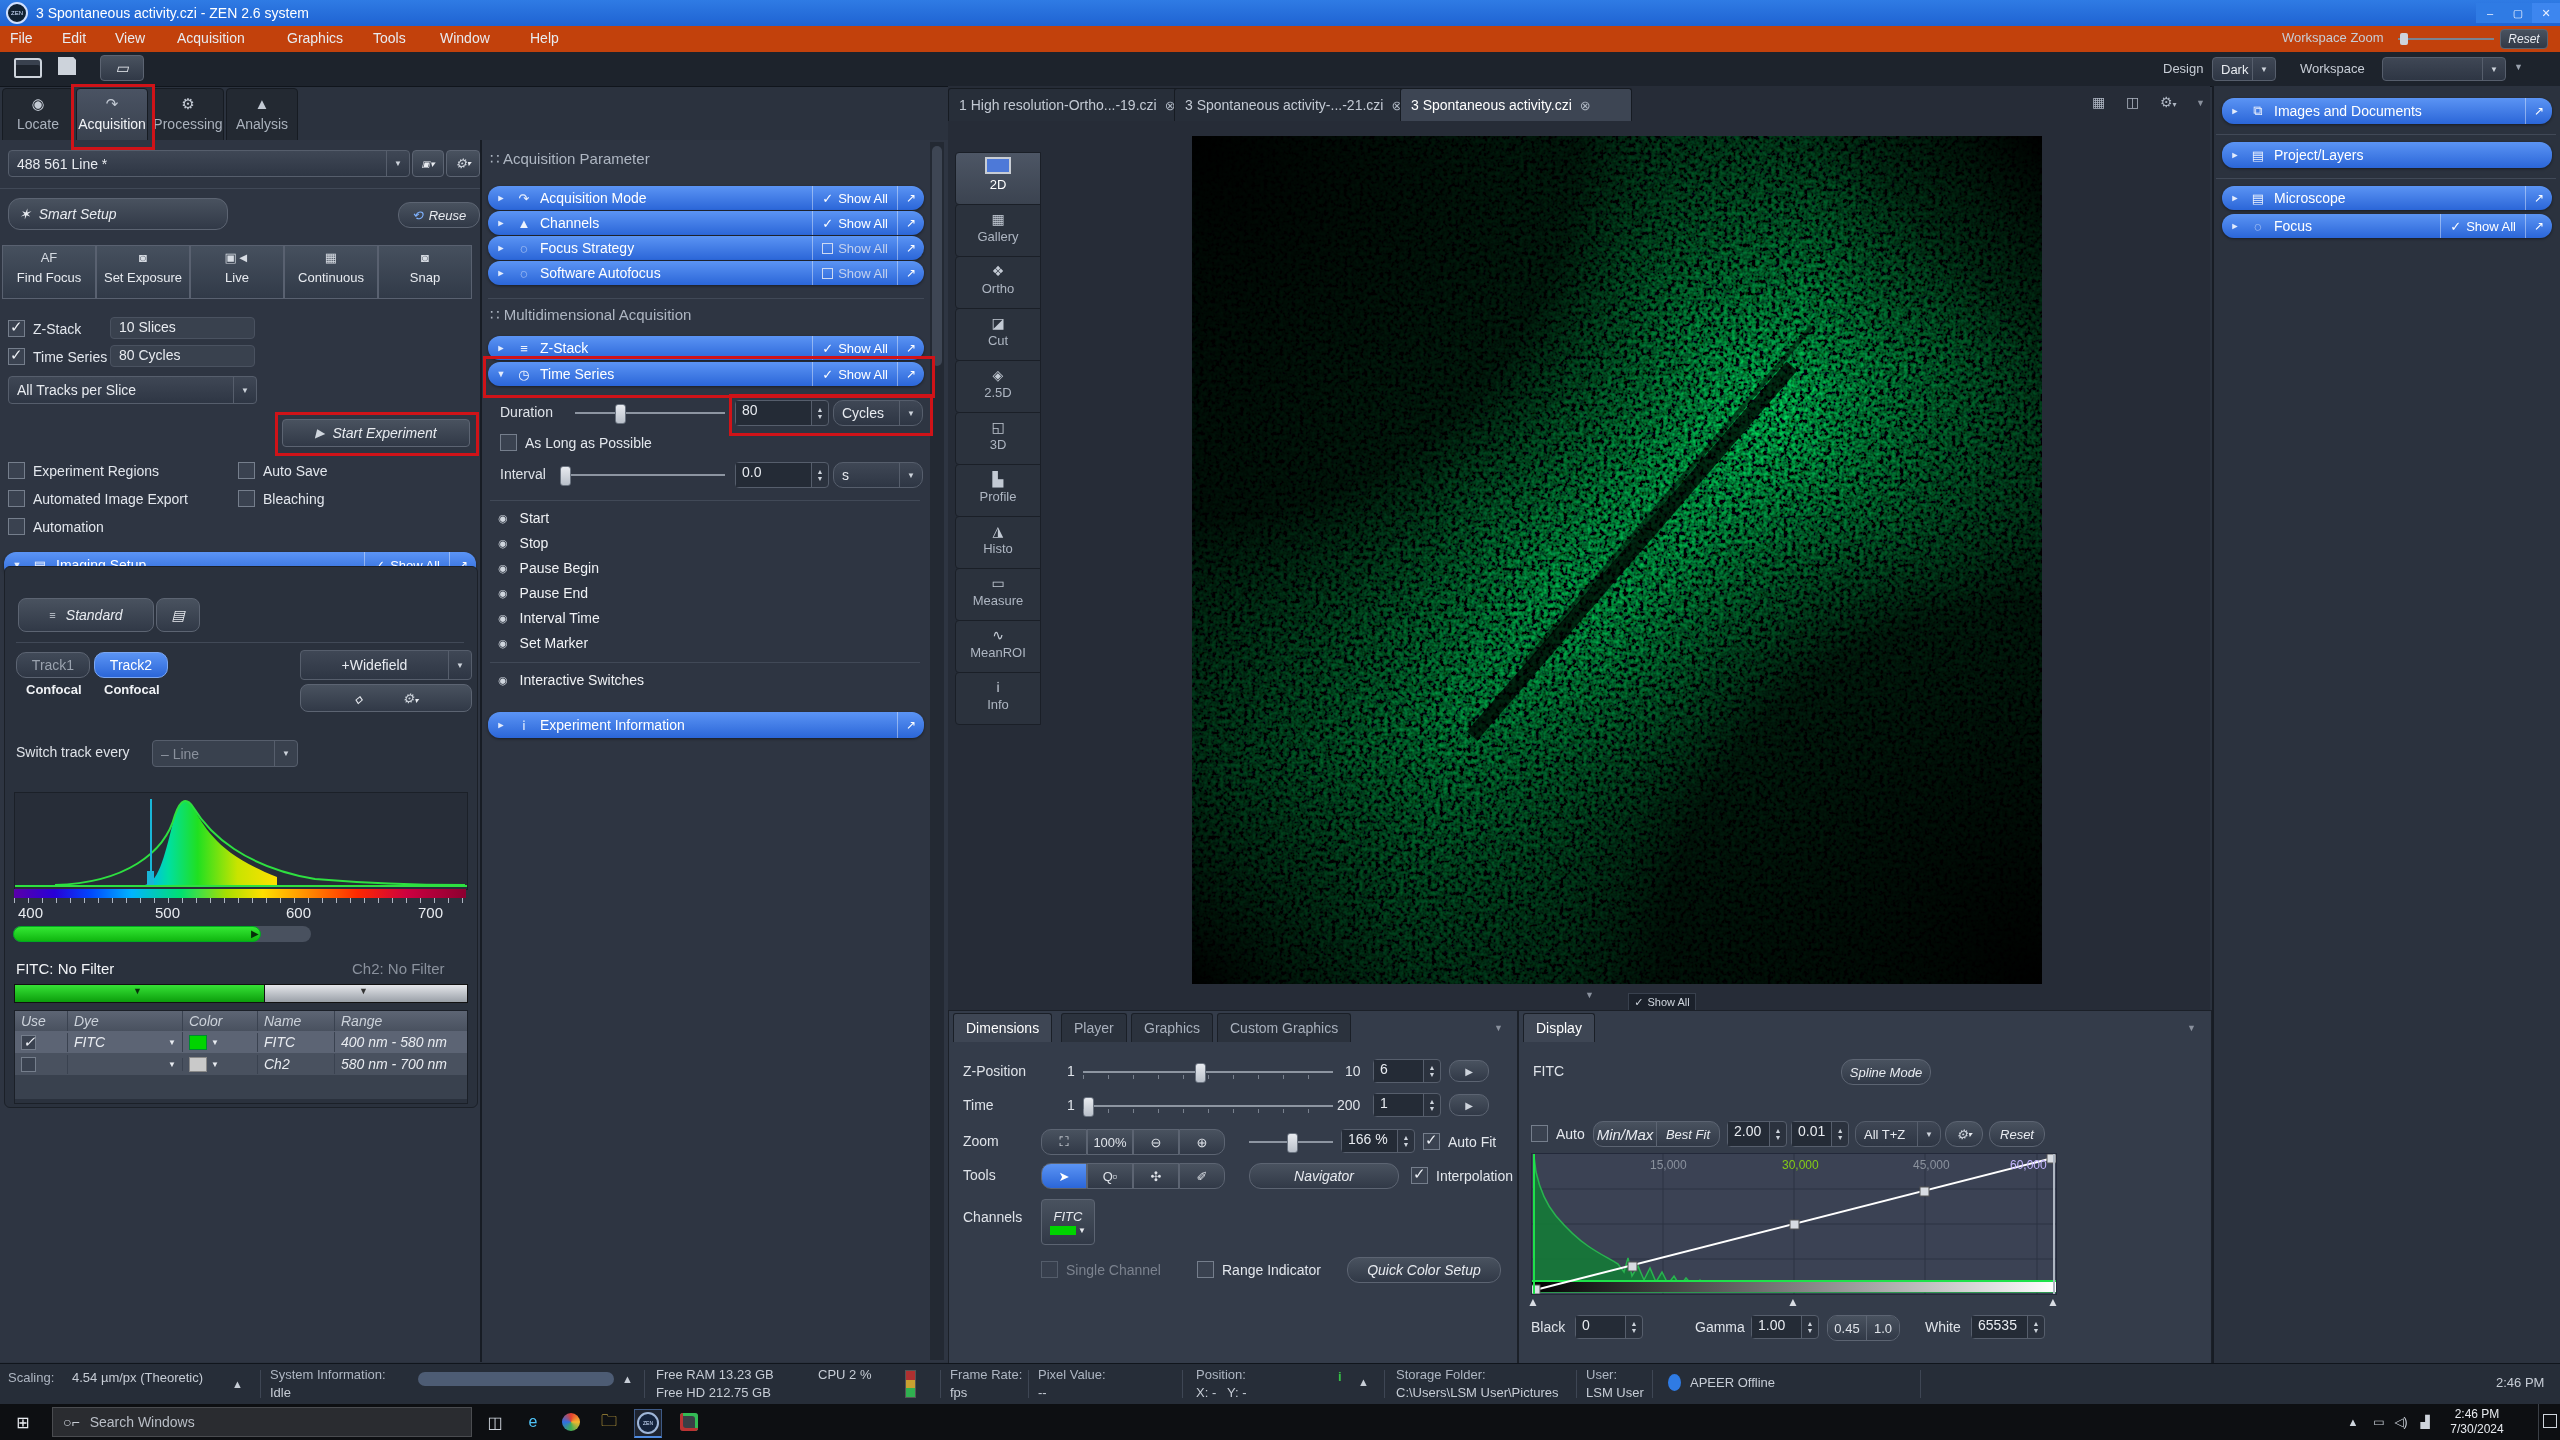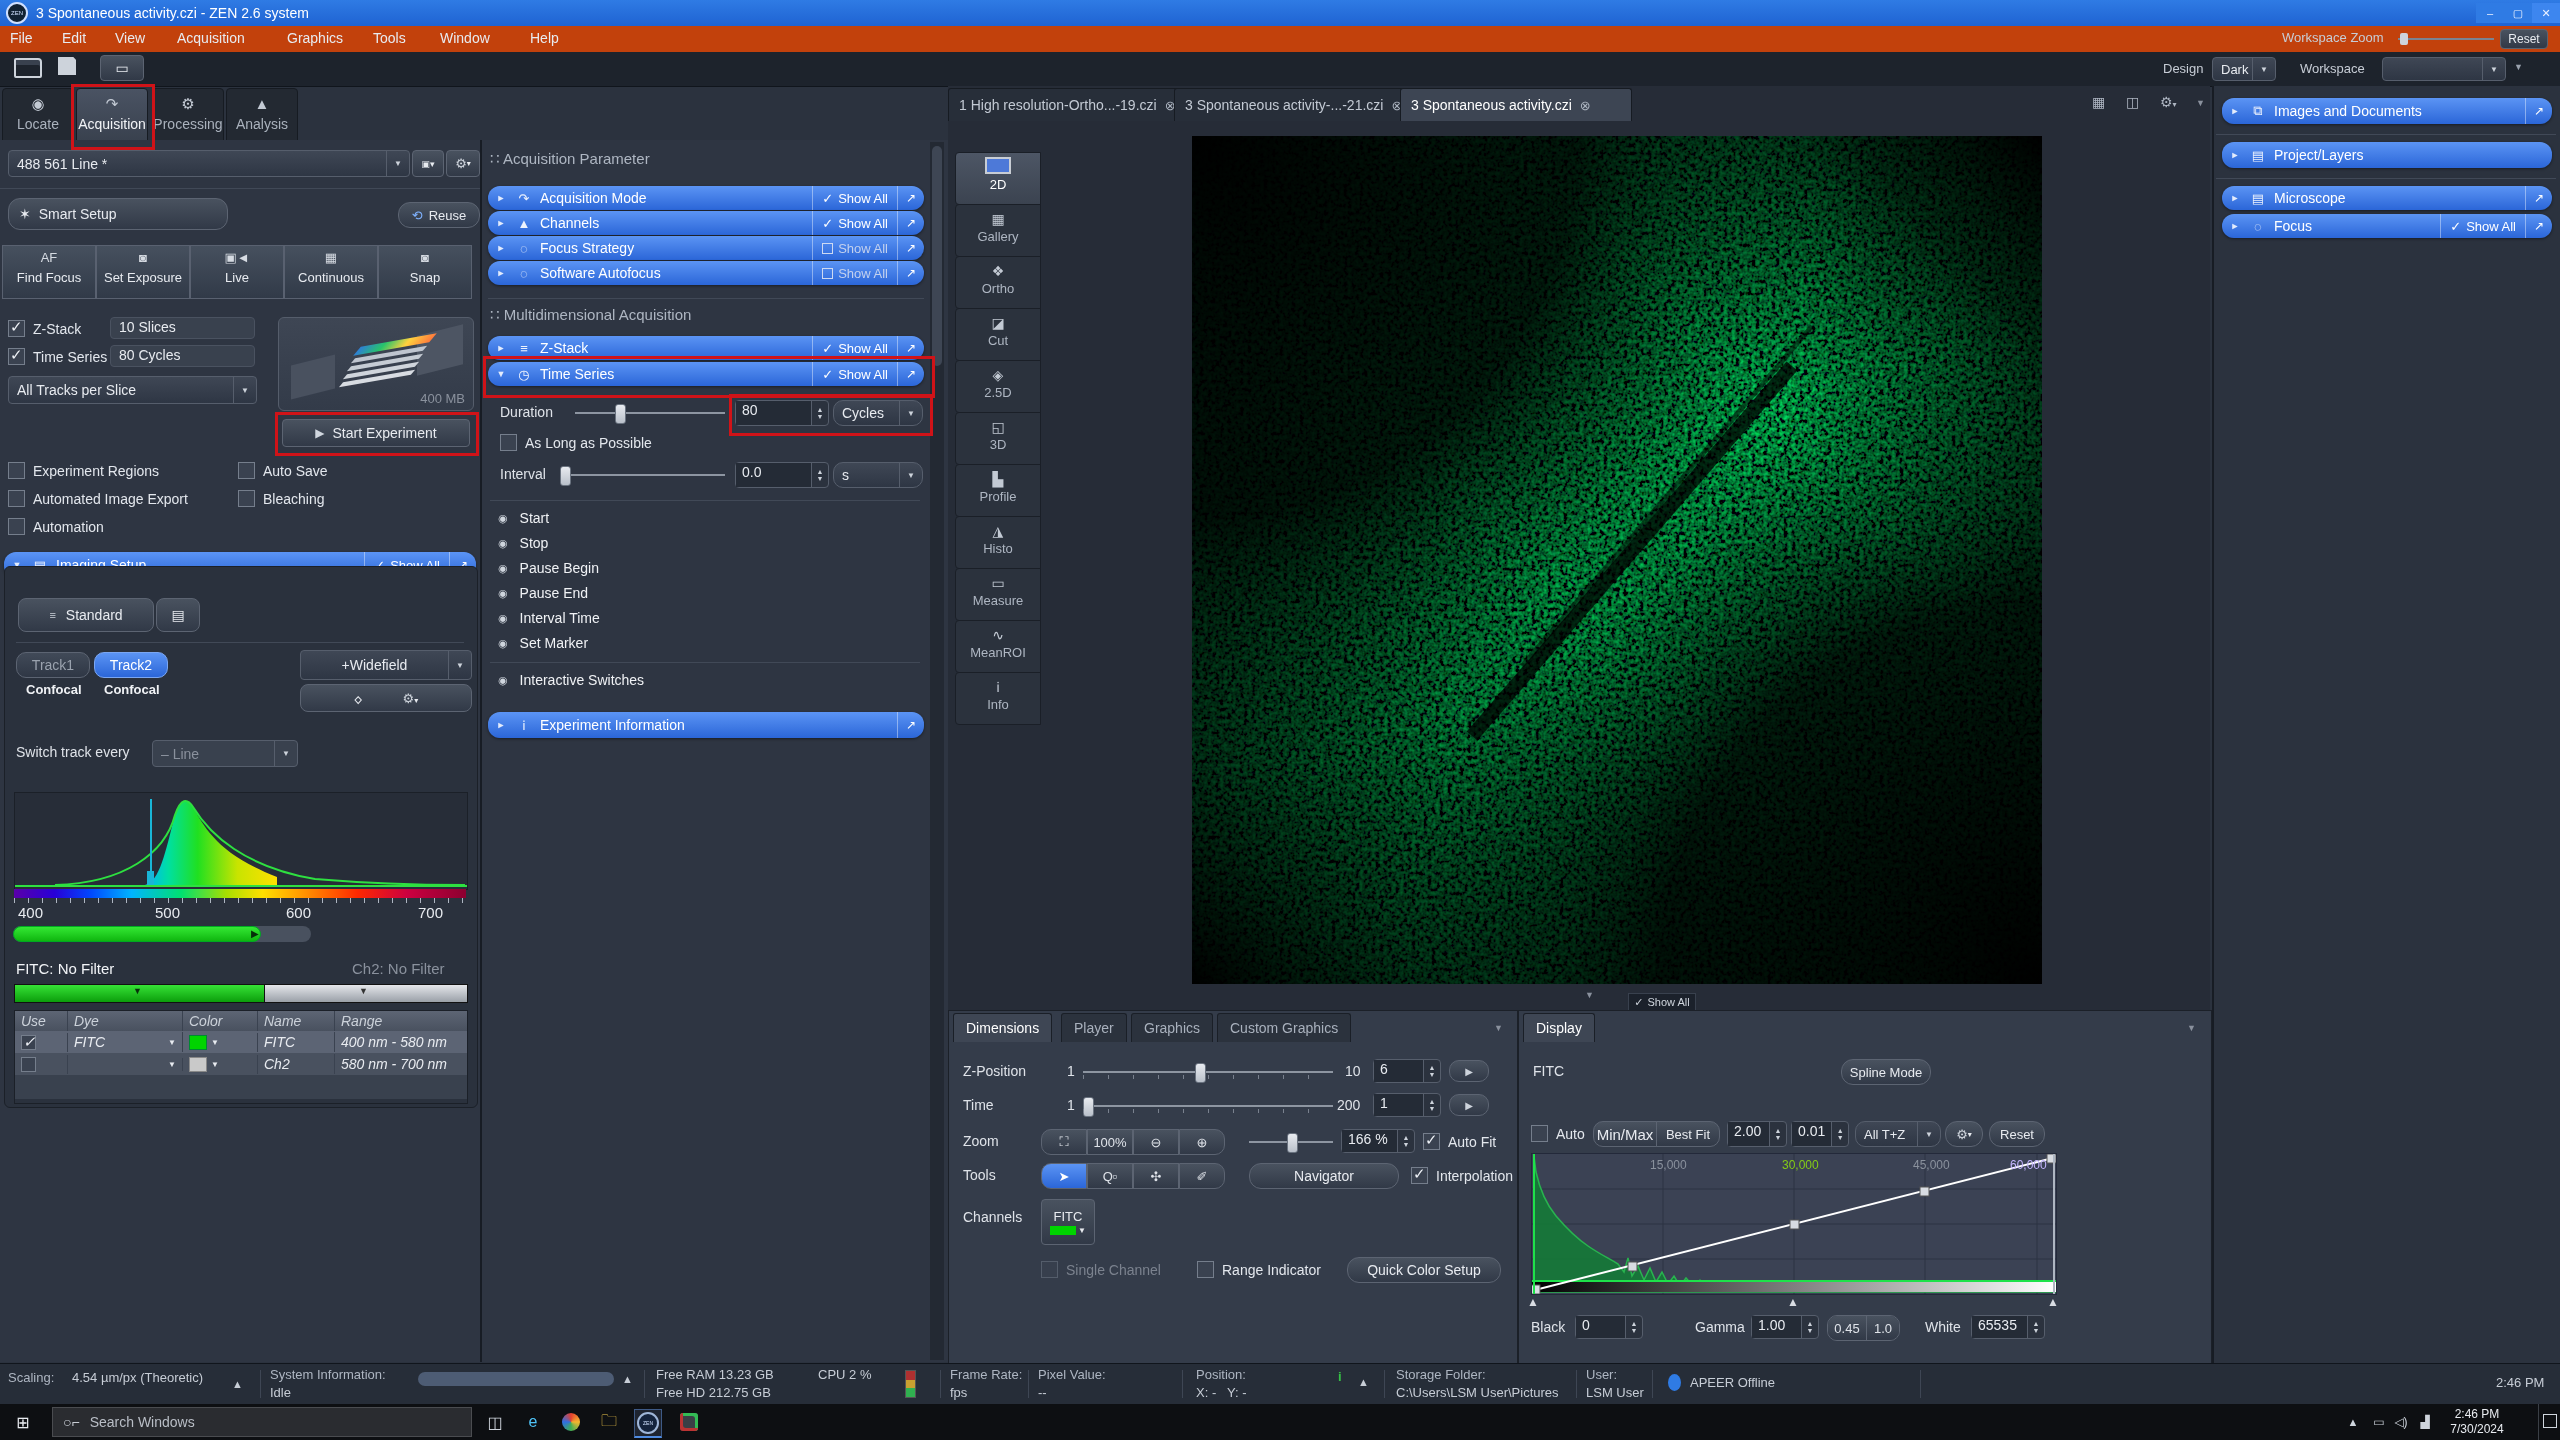--- a/index.html
+++ b/index.html
@@ -8,21 +8,21 @@
   .txt{position:absolute;white-space:nowrap;}
   
   .titlebar{position:absolute;left:0;top:0;width:2560px;height:26px;background:linear-gradient(#2f7be4,#1f63d2);color:#fff;font-size:14px;display:flex;align-items:center;}
   .zenbadge{width:18px;height:18px;border-radius:50%;background:#123;border:2px solid #cfe0ff;color:#cfe0ff;font-size:6px;display:flex;align-items:center;justify-content:center;margin:0 8px 0 6px;}
   .winbtn{width:28px;height:20px;display:flex;align-items:center;justify-content:center;color:#eaf1ff;font-size:11px;background:#2f7be4;}
   .winbtn.close{background:#3d86ef;}
   .menubar{position:absolute;left:0;top:26px;width:2560px;height:26px;background:#c2410c;color:#e8ebf0;font-size:14px;padding-left:32px;}
   .menubar span.mi{position:absolute;top:4px;}
   .quickbar{position:absolute;left:0;top:52px;width:2560px;height:34px;background:#1d232c;border-bottom:1px solid #10151c;}
   
-  .btn{background:linear-gradient(#49525f,#313947);border:1px solid #5c6472;border-radius:4px;color:#e8ebf0;display:flex;align-items:center;justify-content:center;font-size:14px;}
+  .btn{background:linear-gradient(#49525f,#313947);border:1px solid #5c6472;border-radius:4px;color:#e8ebf0;display:flex;align-items:center;justify-content:center;font-size:14px;font-style:italic;}
   .pill{border-radius:12px;}
   .dd{background:linear-gradient(#3f4755,#2e3644);border:1px solid #565e6c;border-radius:4px;color:#e8ebf0;display:flex;align-items:center;font-size:14px;}
   .dd .cv{flex:1;padding:0 8px;overflow:hidden;}
   .dd .ca{width:22px;align-self:stretch;border-left:1px solid #565e6c;display:flex;align-items:center;justify-content:center;font-size:8px;color:#cdd3db;}
   .dd.dis{color:#8a919d;background:#39414e;}
   .spin{display:flex;background:#2b323e;border:1px solid #565e6c;border-radius:4px;color:#e8ebf0;font-size:14px;}
   .spin .sv{flex:1;padding:1px 6px;background:#242b36;}
   .spin .sa{width:16px;display:flex;flex-direction:column;align-items:center;justify-content:center;font-size:7px;color:#cdd3db;line-height:7px;border-left:1px solid #565e6c;}
   .cb{width:15px;height:15px;background:#3a4250;border:1px solid #757e8c;display:inline-block;position:relative;flex:none;}
   .cb.on::after{content:"✓";position:absolute;left:1px;top:-3px;color:#eef1f6;font-size:15px;}
@@ -180,30 +180,20 @@
   <div class="cbrow" style="left:8px;top:348px">
     <span class="cb on"></span>
       <span>Time Series</span>
   </div>
   <div class="abs" style="left:110px;top:345px;width:145px;height:22px;background:#39414e;border:1px solid #4a5260;border-radius:4px;color:#e8ebf0;font-size:14px;padding:1px 8px;box-sizing:border-box">80 Cycles</div>
   <div class="dd abs" style="left:8px;top:376px;width:247px;height:26px">
     <span class="cv">All Tracks per Slice</span>
       <span class="ca">▼</span>
   </div>
 
-  <div class="abs" style="left:278px;top:317px;width:194px;height:92px;background:linear-gradient(#3e4654,#333b49);border:1px solid #555d6b;border-radius:6px;overflow:hidden">
-    <div class="abs" style="left:12px;top:42px;width:44px;height:34px;background:#49515f;transform:skewY(-14deg)"></div>
-    <div class="abs" style="left:138px;top:12px;width:46px;height:40px;background:#4d5563;transform:skewY(-14deg)"></div>
-    <div class="abs" style="left:62px;top:58px;width:72px;height:5px;background:#d8dce2;transform:skew(-40deg,-10deg)"></div>
-    <div class="abs" style="left:66px;top:50px;width:72px;height:5px;background:#cfd4db;transform:skew(-40deg,-10deg)"></div>
-    <div class="abs" style="left:70px;top:42px;width:72px;height:5px;background:#c6ccd4;transform:skew(-40deg,-10deg)"></div>
-    <div class="abs" style="left:74px;top:34px;width:72px;height:5px;background:#bfc5cf;transform:skew(-40deg,-10deg)"></div>
-    <div class="abs" style="left:78px;top:22px;width:76px;height:9px;background:linear-gradient(90deg,#2e7fd6,#28c46a,#ffd23e,#ff7a3c);transform:skew(-40deg,-10deg)"></div>
-    <span class="txt" style="right:8px;bottom:4px;position:absolute;color:#8a919d;font-size:13px">400 MB</span>
-  </div>
   <div class="btn abs" style="left:282px;top:419px;width:186px;height:26px;gap:8px">
     <span style="color:#d0d6de;font-size:12px">▶</span>
       <span>Start Experiment</span>
   </div>
   <div class="redbox" style="left:275px;top:412px;width:198px;height:38px"></div>
 
   <div class="cbrow" style="left:8px;top:462px">
       <span class="cb"></span>
       <span>Experiment Regions</span>
     </div>

